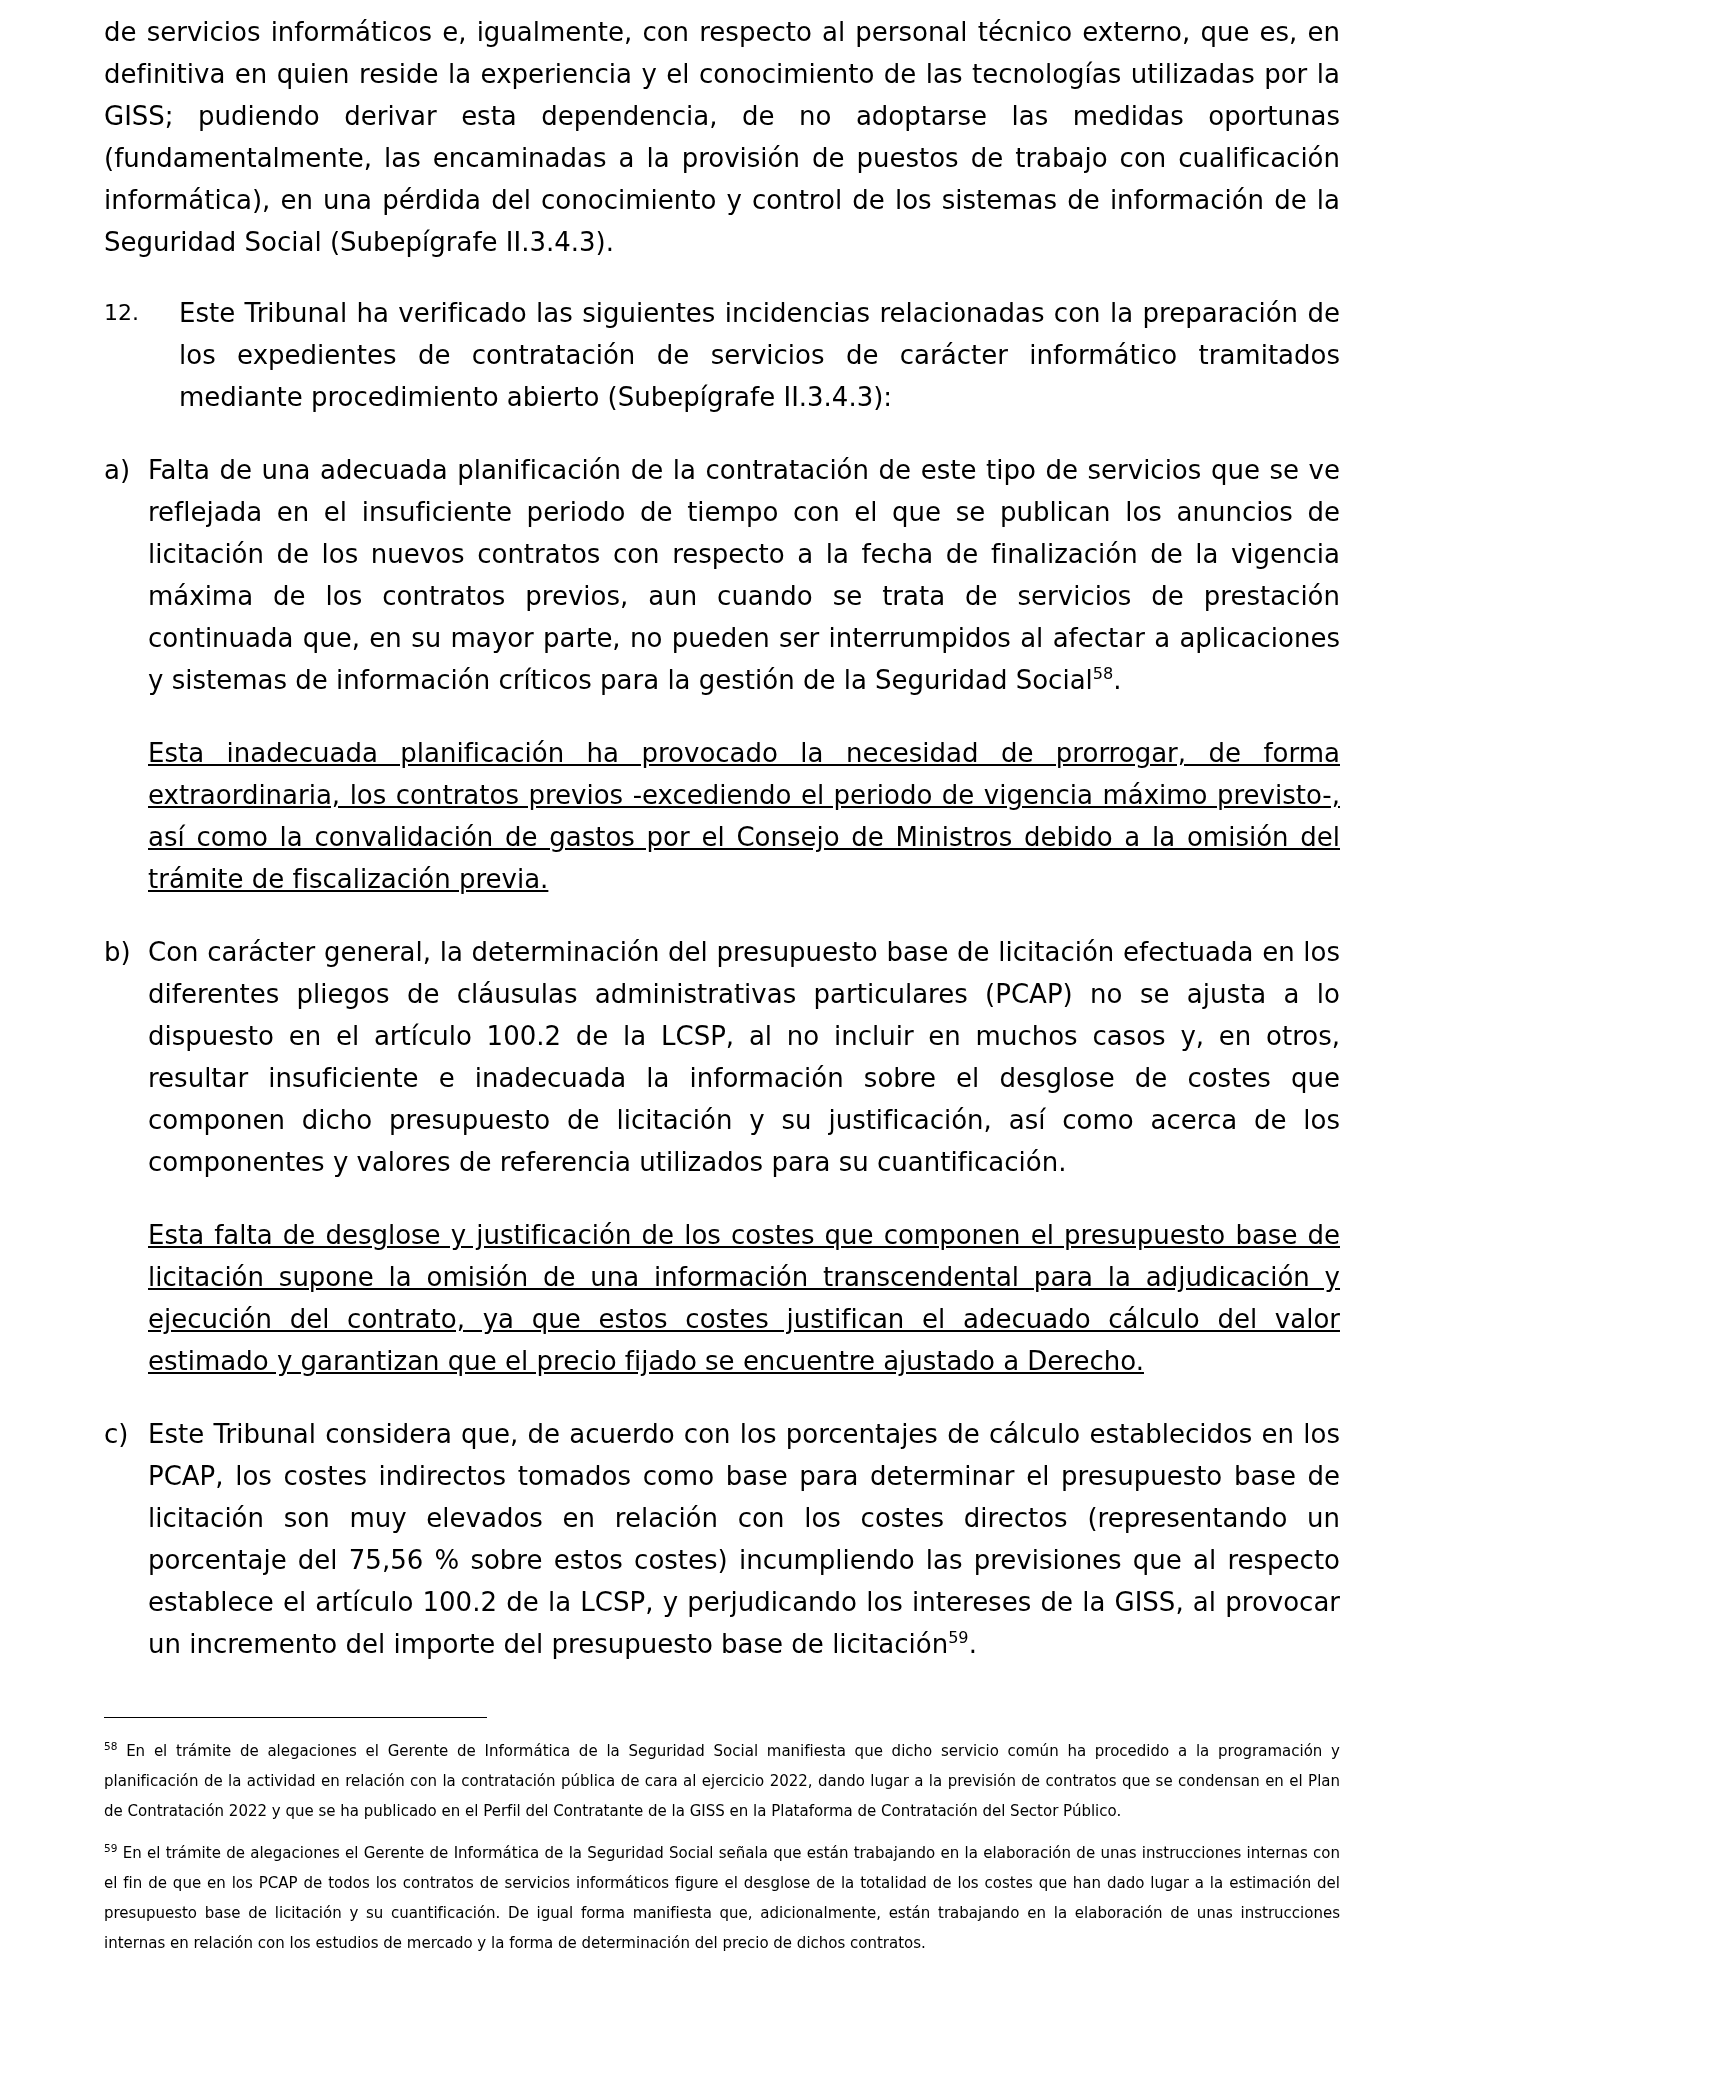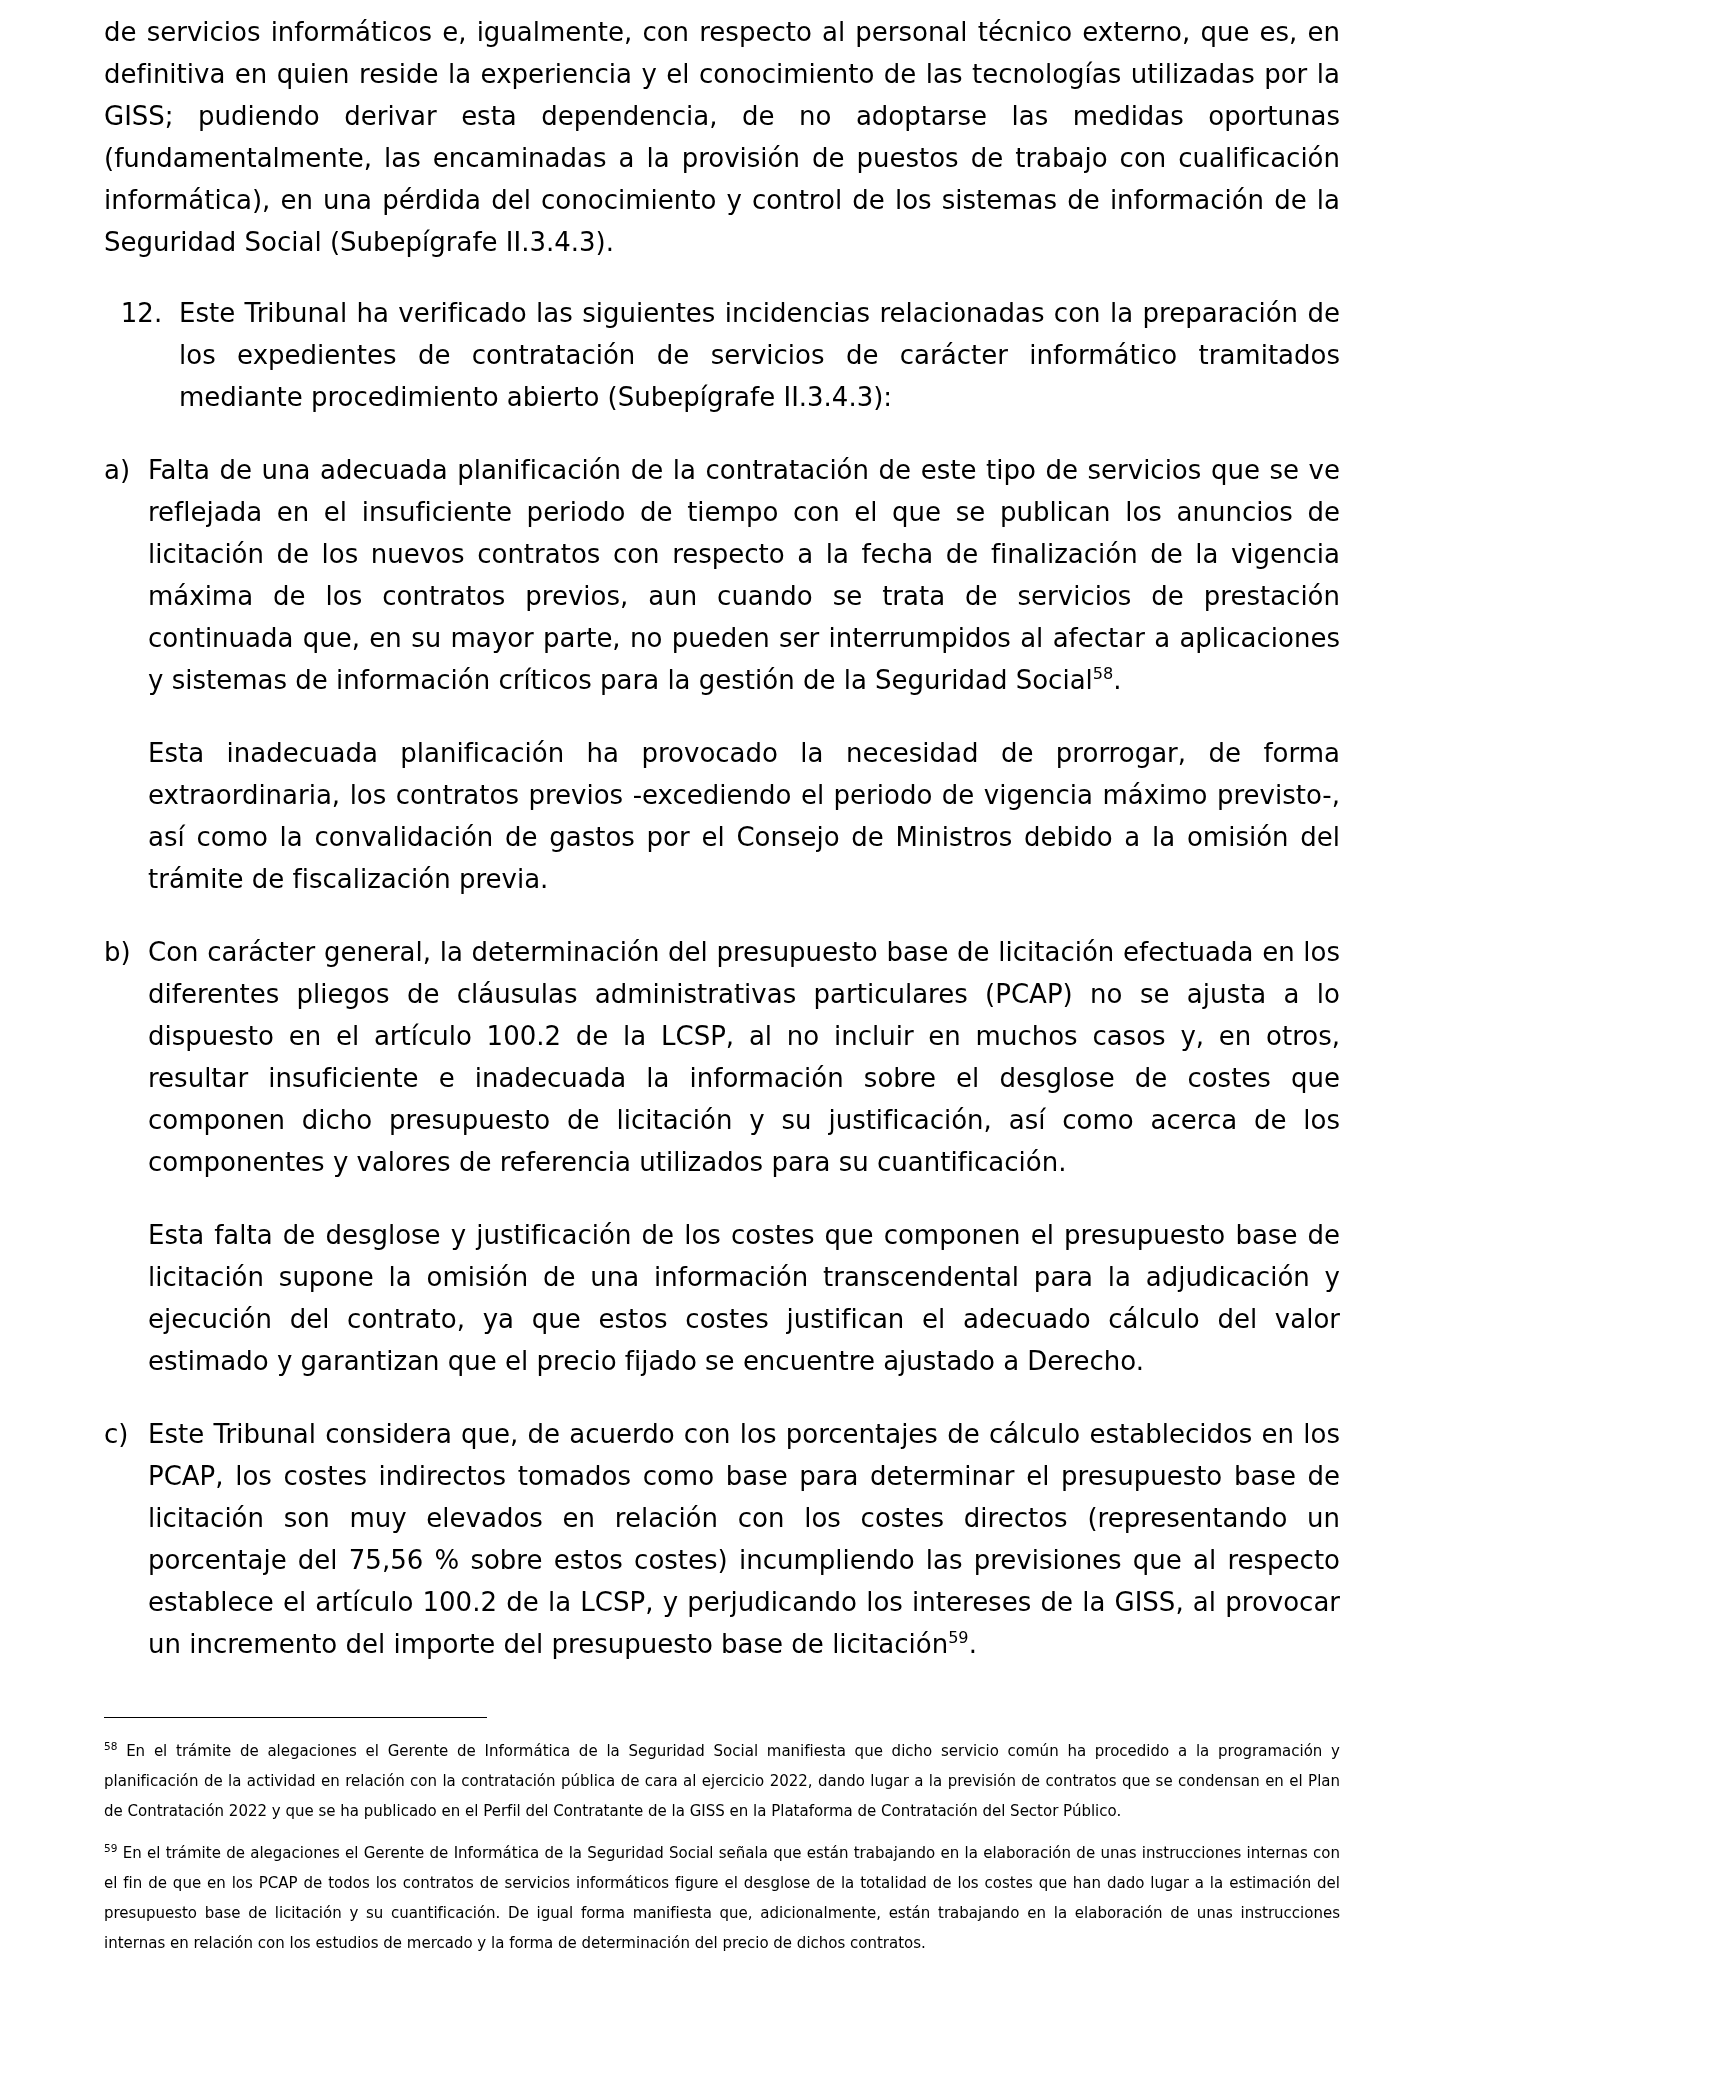--- a/index.html
+++ b/index.html
@@ -34,23 +34,23 @@
   }
   
   .numbered {
     display: flex;
     margin-top: 29px;
     margin-bottom: 9.8px;
   }
   .numbered .num {
     flex: 0 0 auto;
     width: 75px;
-    font-size: 26px;
+    font-size: 22px;
     line-height: 42px;
-    text-align: center;
+    text-align: left;
     padding-left: 0;
   }
   .numbered .body {
     flex: 1 1 auto;
   }
   
   .lettered {
     display: flex;
     margin-top: 31px;
   }
@@ -59,20 +59,21 @@
     width: 44px;
     font-size: 26px;
     line-height: 42px;
   }
   .lettered .body {
     flex: 1 1 auto;
   }
   .sub-para {
     margin-top: 31px;
     margin-left: 44px;
+    text-decoration: underline;
   }
   sup {
     font-size: 0.62em;
     vertical-align: super;
     line-height: 0;
   }
   
   .footnotes {
     margin-top: 52px;
   }

